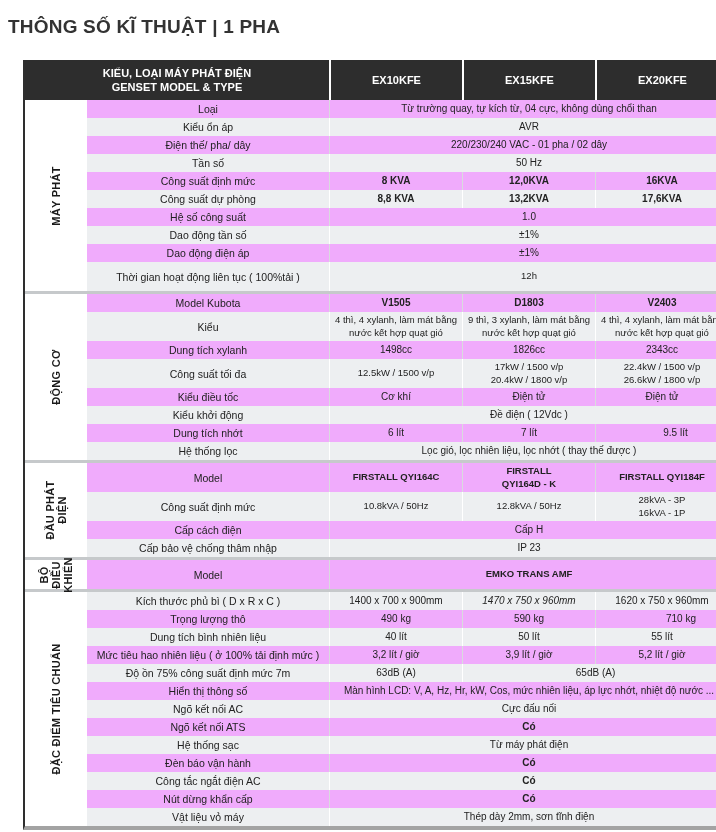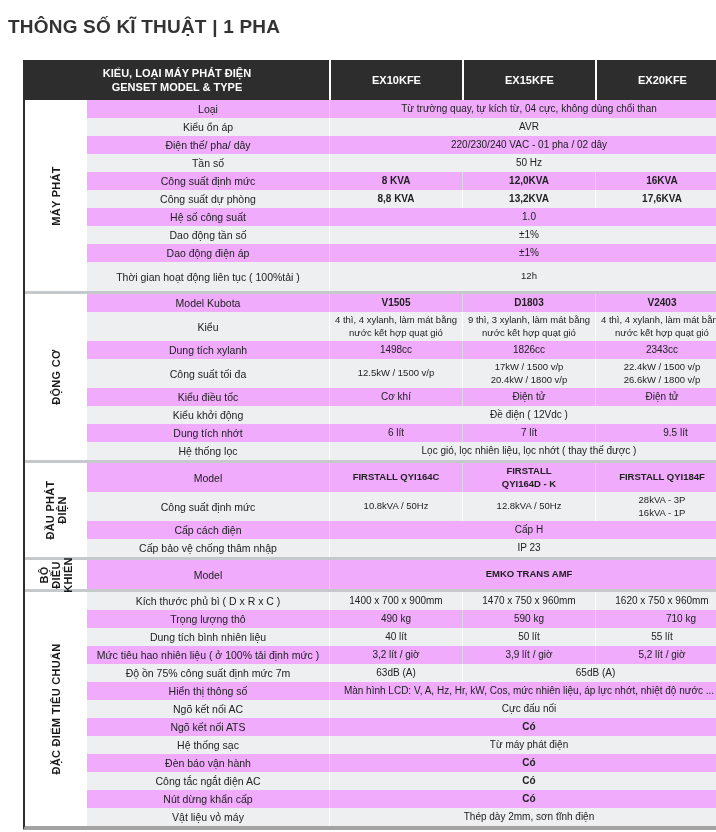--- a/index.html
+++ b/index.html
@@ -207,21 +207,21 @@
       </div>
       <div class="gdiv"></div>
       <div class="group">
         <div class="glabel">
           <div class="rot">ĐẶC ĐIỂM TIÊU CHUẨN</div>
         </div>
         <div class="rows">
           <div class="row alt">
             <div class="lab">Kích thước phủ bì ( D x R x C )</div>
             <div class="val" style="flex: 0 0 133px;">1400 x 700 x 900mm</div>
-            <div class="val" style="flex: 0 0 133px;">1470 x 750 x 960mm</div>
+            <div class="val" style="flex: 0 0 133px; font-style: italic;">1470 x 750 x 960mm</div>
             <div class="val" style="flex: 0 0 133px;">1620 x 750 x 960mm</div>
           </div>
           <div class="row">
             <div class="lab">Trọng lượng thô</div>
             <div class="val" style="flex: 0 0 133px;">490 kg</div>
             <div class="val" style="flex: 0 0 133px;">590 kg</div>
             <div class="val" style="flex: 0 0 133px; padding-left: 40px;">710 kg</div>
           </div>
           <div class="row alt">
             <div class="lab">Dung tích bình nhiên liệu</div>

